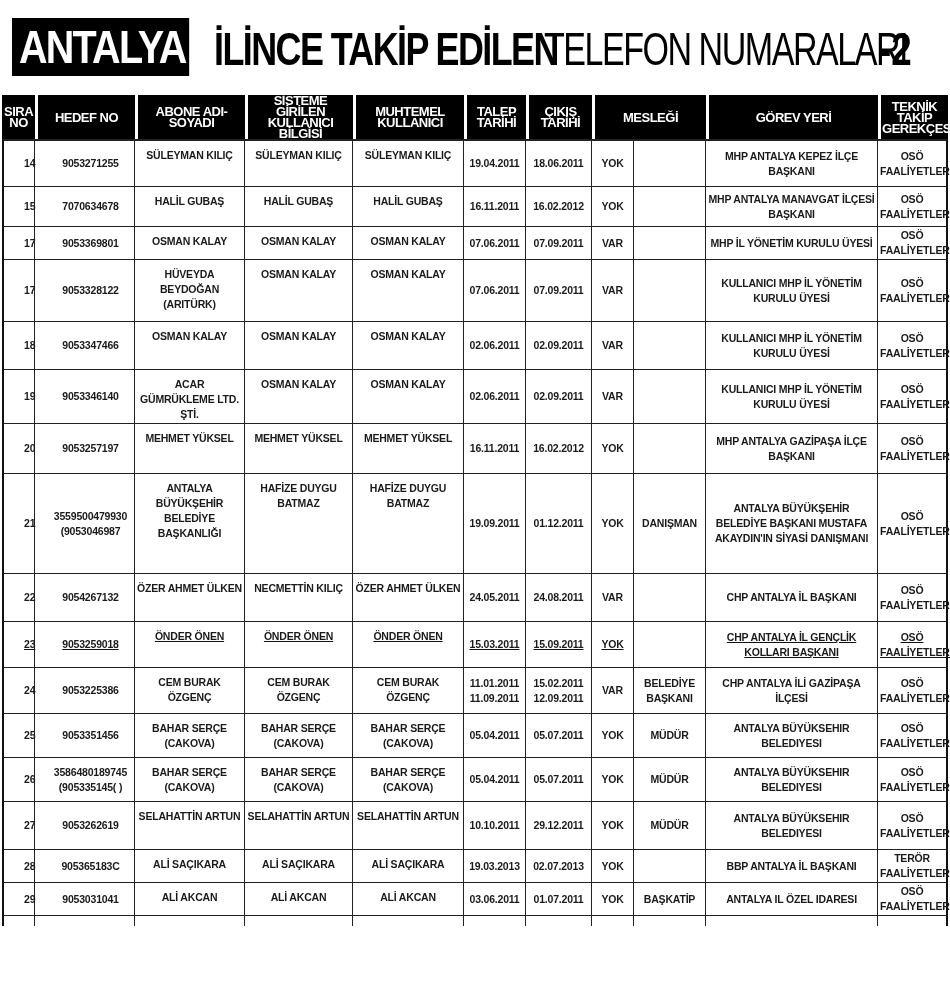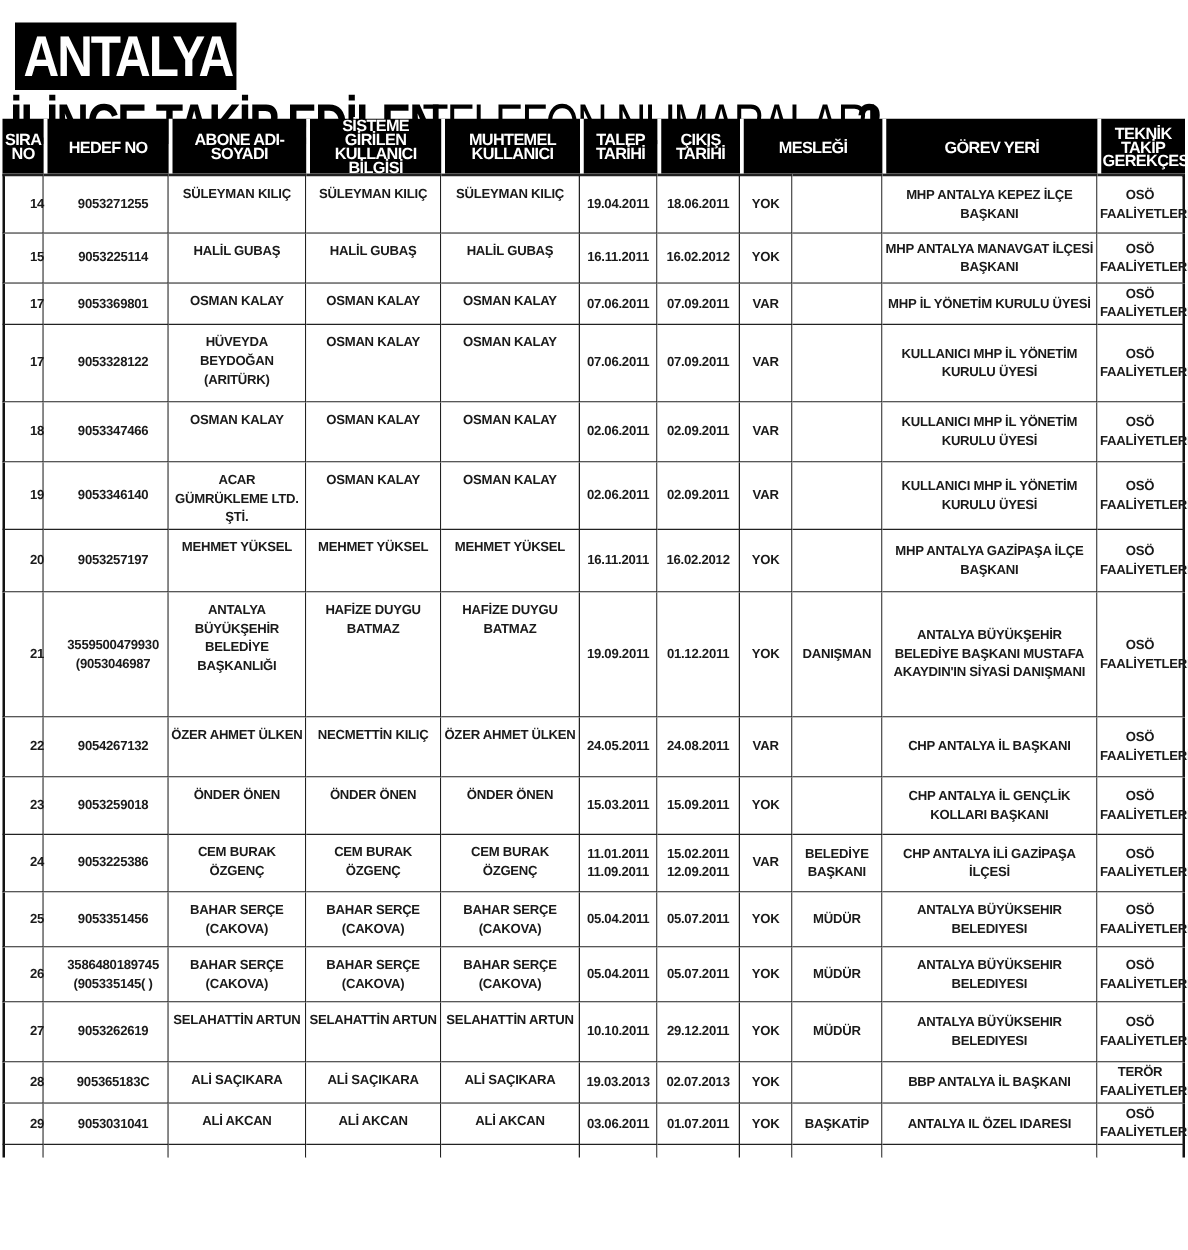--- a/index.html
+++ b/index.html
@@ -1,20 +1,20 @@
 <!DOCTYPE html>
 <html><head>
 <meta charset="utf-8">
 <style>
   * { box-sizing: border-box; margin: 0; padding: 0; }
   html, body { width: 950px; height: 1000px; background: #ffffff; overflow: hidden; }
   body { position: relative; font-family: "Liberation Sans", sans-serif; color: #111; }
 
   
-  .title-bar { position: absolute; left: 12px; top: 18px; height: 58px; display: flex; align-items: flex-start; flex-direction: column; }
+  .title-bar { position: absolute; left: 12px; top: 18px; height: 58px; display: flex; align-items: flex-end; }
   .title-box {
     background: #000; color: #fff; height: 58px; padding: 0 8px;
     display: flex; align-items: center;
     font-family: "Liberation Sans", sans-serif; font-weight: 700;
     font-size: 46px; letter-spacing: -2px; transform: scaleX(0.86); transform-origin: left center;
     width: 206px;
   }
   .title-rest { display: flex; align-items: center; margin-left: -4px; }
   .title-bold {
     font-weight: 700; font-size: 46px; color: #000; letter-spacing: -2px;
@@ -104,21 +104,21 @@
         <td class="topname">SÜLEYMAN KILIÇ</td>
         <td>19.04.2011</td>
         <td>18.06.2011</td>
         <td>YOK</td>
         <td></td>
         <td>MHP ANTALYA KEPEZ İLÇE BAŞKANI</td>
         <td>OSÖ FAALİYETLERİ</td>
       </tr>
       <tr style="height: 40px;">
         <td>15</td>
-        <td class="hedef">9053225114</td>
+        <td class="hedef">7070634678</td>
         <td class="topname">HALİL GUBAŞ</td>
         <td class="topname">HALİL GUBAŞ</td>
         <td class="topname">HALİL GUBAŞ</td>
         <td>16.11.2011</td>
         <td>16.02.2012</td>
         <td>YOK</td>
         <td></td>
         <td>MHP ANTALYA MANAVGAT İLÇESİ BAŞKANI</td>
         <td>OSÖ FAALİYETLERİ</td>
       </tr>
@@ -206,21 +206,21 @@
         <td class="topname">ÖZER AHMET ÜLKEN</td>
         <td class="topname">NECMETTİN KILIÇ</td>
         <td class="topname">ÖZER AHMET ÜLKEN</td>
         <td>24.05.2011</td>
         <td>24.08.2011</td>
         <td>VAR</td>
         <td></td>
         <td>CHP ANTALYA İL BAŞKANI</td>
         <td>OSÖ FAALİYETLERİ</td>
       </tr>
-      <tr style="height: 46px;">
+      <tr style="height: 46px; text-decoration: underline;">
         <td>23</td>
         <td class="hedef">9053259018</td>
         <td class="topname">ÖNDER ÖNEN</td>
         <td class="topname">ÖNDER ÖNEN</td>
         <td class="topname">ÖNDER ÖNEN</td>
         <td>15.03.2011</td>
         <td>15.09.2011</td>
         <td>YOK</td>
         <td></td>
         <td>CHP ANTALYA İL GENÇLİK KOLLARI BAŞKANI</td>

